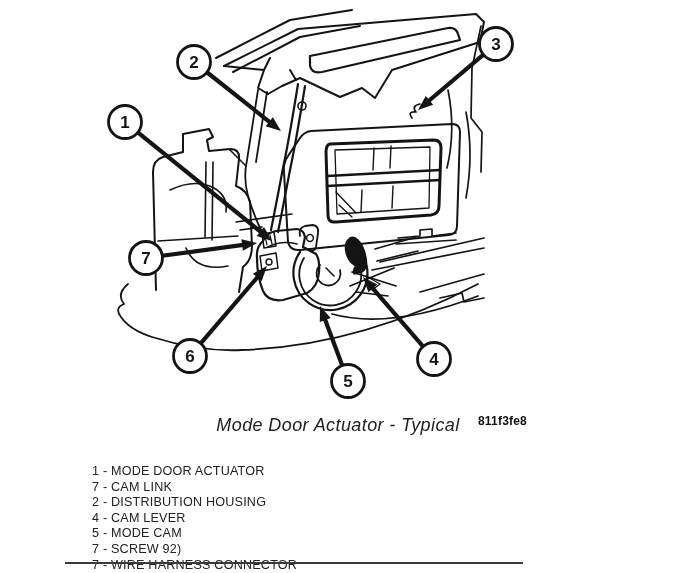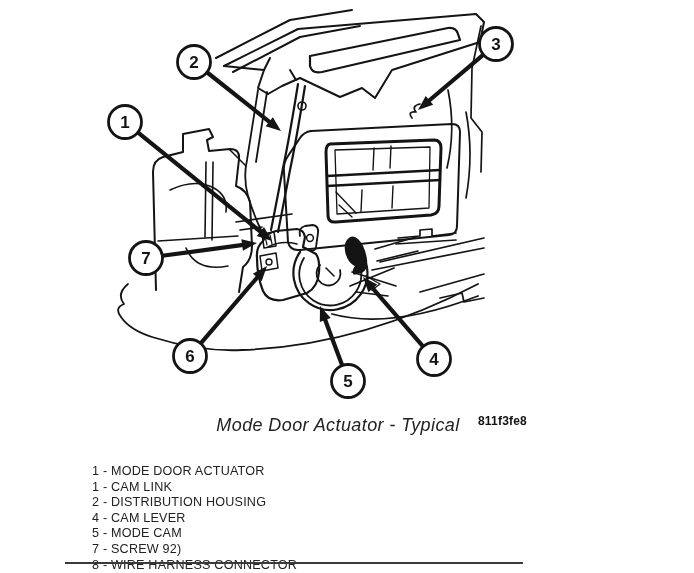--- a/index.html
+++ b/index.html
@@ -148,22 +148,22 @@
         <text x="146" y="264" text-anchor="middle" font-family="&quot;Liberation Sans&quot;, sans-serif" font-size="17" font-weight="bold" fill="#141414">7</text>
       </g>
   </svg>
 
   <div class="fig-code">811f3fe8</div>
 
   <div class="caption">Mode Door Actuator - Typical</div>
 
   <ul class="legend">
     <li>1 - MODE DOOR ACTUATOR</li>
-    <li>1 - CAM LINK</li>
+    <li>7 - CAM LINK</li>
     <li>2 - DISTRIBUTION HOUSING</li>
     <li>4 - CAM LEVER</li>
     <li>5 - MODE CAM</li>
     <li>7 - SCREW 92)</li>
-    <li>8 - WIRE HARNESS CONNECTOR</li>
+    <li>7 - WIRE HARNESS CONNECTOR</li>
   </ul>
 
   <div class="rule"></div>
 </div>
 
 </body></html>

